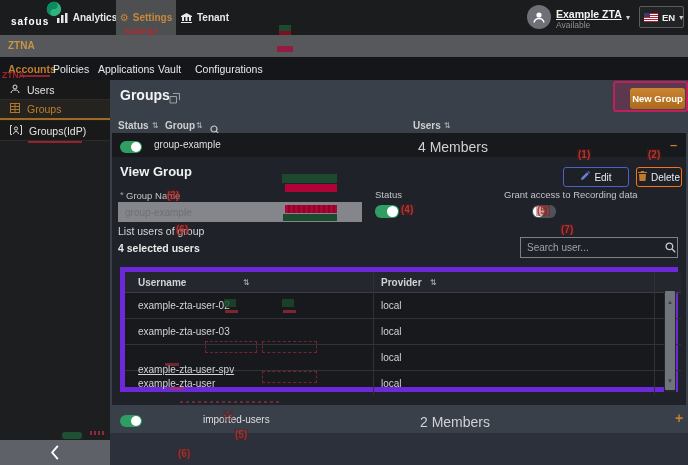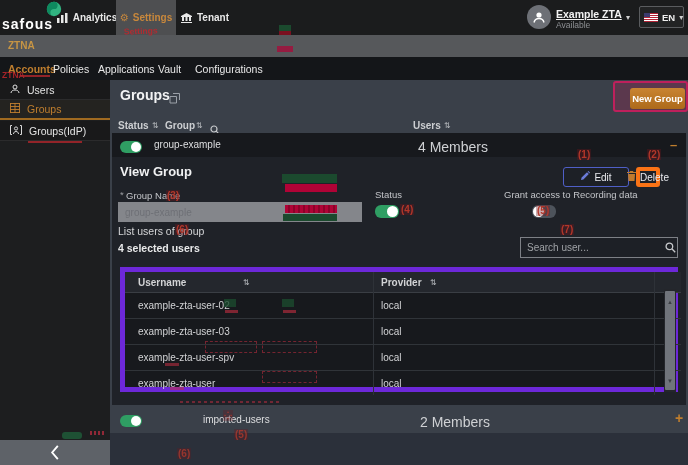--- a/index.html
+++ b/index.html
@@ -2,21 +2,21 @@
 <html><head>
 <meta charset="utf-8">
 <style>
   * { margin:0; padding:0; box-sizing:border-box; }
   html,body { width:688px; height:465px; overflow:hidden; }
   body { position:relative; background:#2b303a; font-family:"Liberation Sans", sans-serif; color:#e6e7e9; }
   .abs { position:absolute; }
 
   
   .topbar { left:0; top:0; width:688px; height:35px; background:#1b1c1d; z-index:5; }
-  .brand-text { left:2px; top:16px; font-size:14px; font-weight:bold; letter-spacing:1px; color:#fff; }
+  .brand-text { left:11px; top:16px; font-size:10px; font-weight:bold; letter-spacing:1px; color:#fff; }
   .navlab { font-size:10px; font-weight:bold; color:#e8e8e8; }
   .settings-tab { left:116px; top:0; width:60px; height:35px; background:#4e4f51; }
   .settings-lab { color:#c8883c; }
   .avatar { left:527px; top:5px; width:24px; height:24px; border-radius:50%; background:#6d7076; display:flex; align-items:center; justify-content:center; }
   .uname { left:556px; top:8px; font-size:10.5px; font-weight:bold; color:#f2f2f2;text-decoration:underline; }
   .ustatus { left:556px; top:20px; font-size:8.5px; color:#8e9094; }
   .caret { font-size:8px; color:#cfcfcf; }
   .langbox { left:639px; top:6px; width:45px; height:22px; border:1px solid #5a5c5f; border-radius:2px; background:#222324; display:flex; align-items:center; gap:4px; padding:0 4px; }
   .flag { width:14px; height:9px; background:repeating-linear-gradient(180deg,#b22234 0 1px,#fff 1px 2px); position:relative; flex:none; }
   .flag span { position:absolute; left:0; top:0; width:6px; height:4px; background:#3c3b6e; }
@@ -48,21 +48,21 @@
   .toggle { width:22px; height:12px; border-radius:6px; background:#2f9e63; position:relative; display:inline-block; }
   .toggle .knob { position:absolute; right:1px; top:1px; width:10px; height:10px; border-radius:50%; background:#fff; }
   .toggle.off { background:#4d535b; }
   .toggle.off .knob { right:auto; left:1px; }
   .rowname { font-size:10px; color:#dddee0; }
   .rowmem { font-size:14px; color:#cfd1d4; }
   .expand { font-size:13px; font-weight:bold; color:#bf7e2e; line-height:13px; }
   .section-title { left:8px; top:31px; font-size:13px; font-weight:bold; color:#f0f1f2;text-align:right; }
   .btn { height:20px; background:#1d2026; border-radius:3px; display:flex; align-items:center; justify-content:center; gap:4px; font-size:10px; color:#e9eaef; cursor:default; }
   .edit-btn { left:451px; top:34px; width:66px; border:1px solid #4f5fc7; }
-  .del-btn { left:524px; top:34px; width:24px; border:4px solid #f97316;text-align:center; }
+  .del-btn { left:524px; top:34px; width:46px; border:1px solid #f97316;text-align:center; }
   .flabel { font-size:9.5px; color:#c3c5c9; }
   .gn-input { left:6px; top:69px; width:244px; height:20px; background:#84868b; border:none; color:#6e7076; font-size:10px; padding:0 7px; font-family:"Liberation Sans",sans-serif; }
   .searchbox { left:408px; top:104px; width:158px; height:21px; border:1px solid #7d8086; background:#1d2026; display:flex; align-items:center; }
   .searchbox input { flex:1; background:transparent; border:none; outline:none; color:#cfd1d4; font-size:10px; padding:0 6px; font-family:"Liberation Sans",sans-serif; }
   .searchbox input::placeholder { color:#9fa2a6; }
 
   
   .utable { left:8px; top:134px; width:558px; height:125px; border:5px solid #6d28d9; background:#17191d; }
   .uthead { left:0; top:0; width:556px; height:21px; background:#24272d; border-bottom:1px solid #3a3e44; }
   .ucoldiv { top:0; width:1px; height:123px; background:#2e3238; }
@@ -278,21 +278,21 @@
 
       <div class="abs urow" style="top:21px;">
         <span class="abs ucell" style="left:13px;top:7px;">example-zta-user-02</span>
         <span class="abs ucell" style="left:256px;top:7px;">local</span>
       </div>
       <div class="abs urow" style="top:47px;">
         <span class="abs ucell" style="left:13px;top:7px;">example-zta-user-03</span>
         <span class="abs ucell" style="left:256px;top:7px;">local</span>
       </div>
       <div class="abs urow" style="top:73px;">
-        <span class="abs ucell" style="left:13px;top:7px;">example-zta-user-spv</span>
+        <span class="abs ucell" style="left:13px;top:19px;text-decoration:underline;">example-zta-user-spv</span>
         <span class="abs ucell" style="left:256px;top:7px;">local</span>
       </div>
       <div class="abs urow" style="top:99px;border-bottom:none;">
         <span class="abs ucell" style="left:13px;top:7px;">example-zta-user</span>
         <span class="abs ucell" style="left:256px;top:7px;">local</span>
       </div>
 
       <div class="abs scrollbar">
         <div class="scrollthumb"></div>
         <span class="scrollarrow" style="top:9px;">▲</span>

